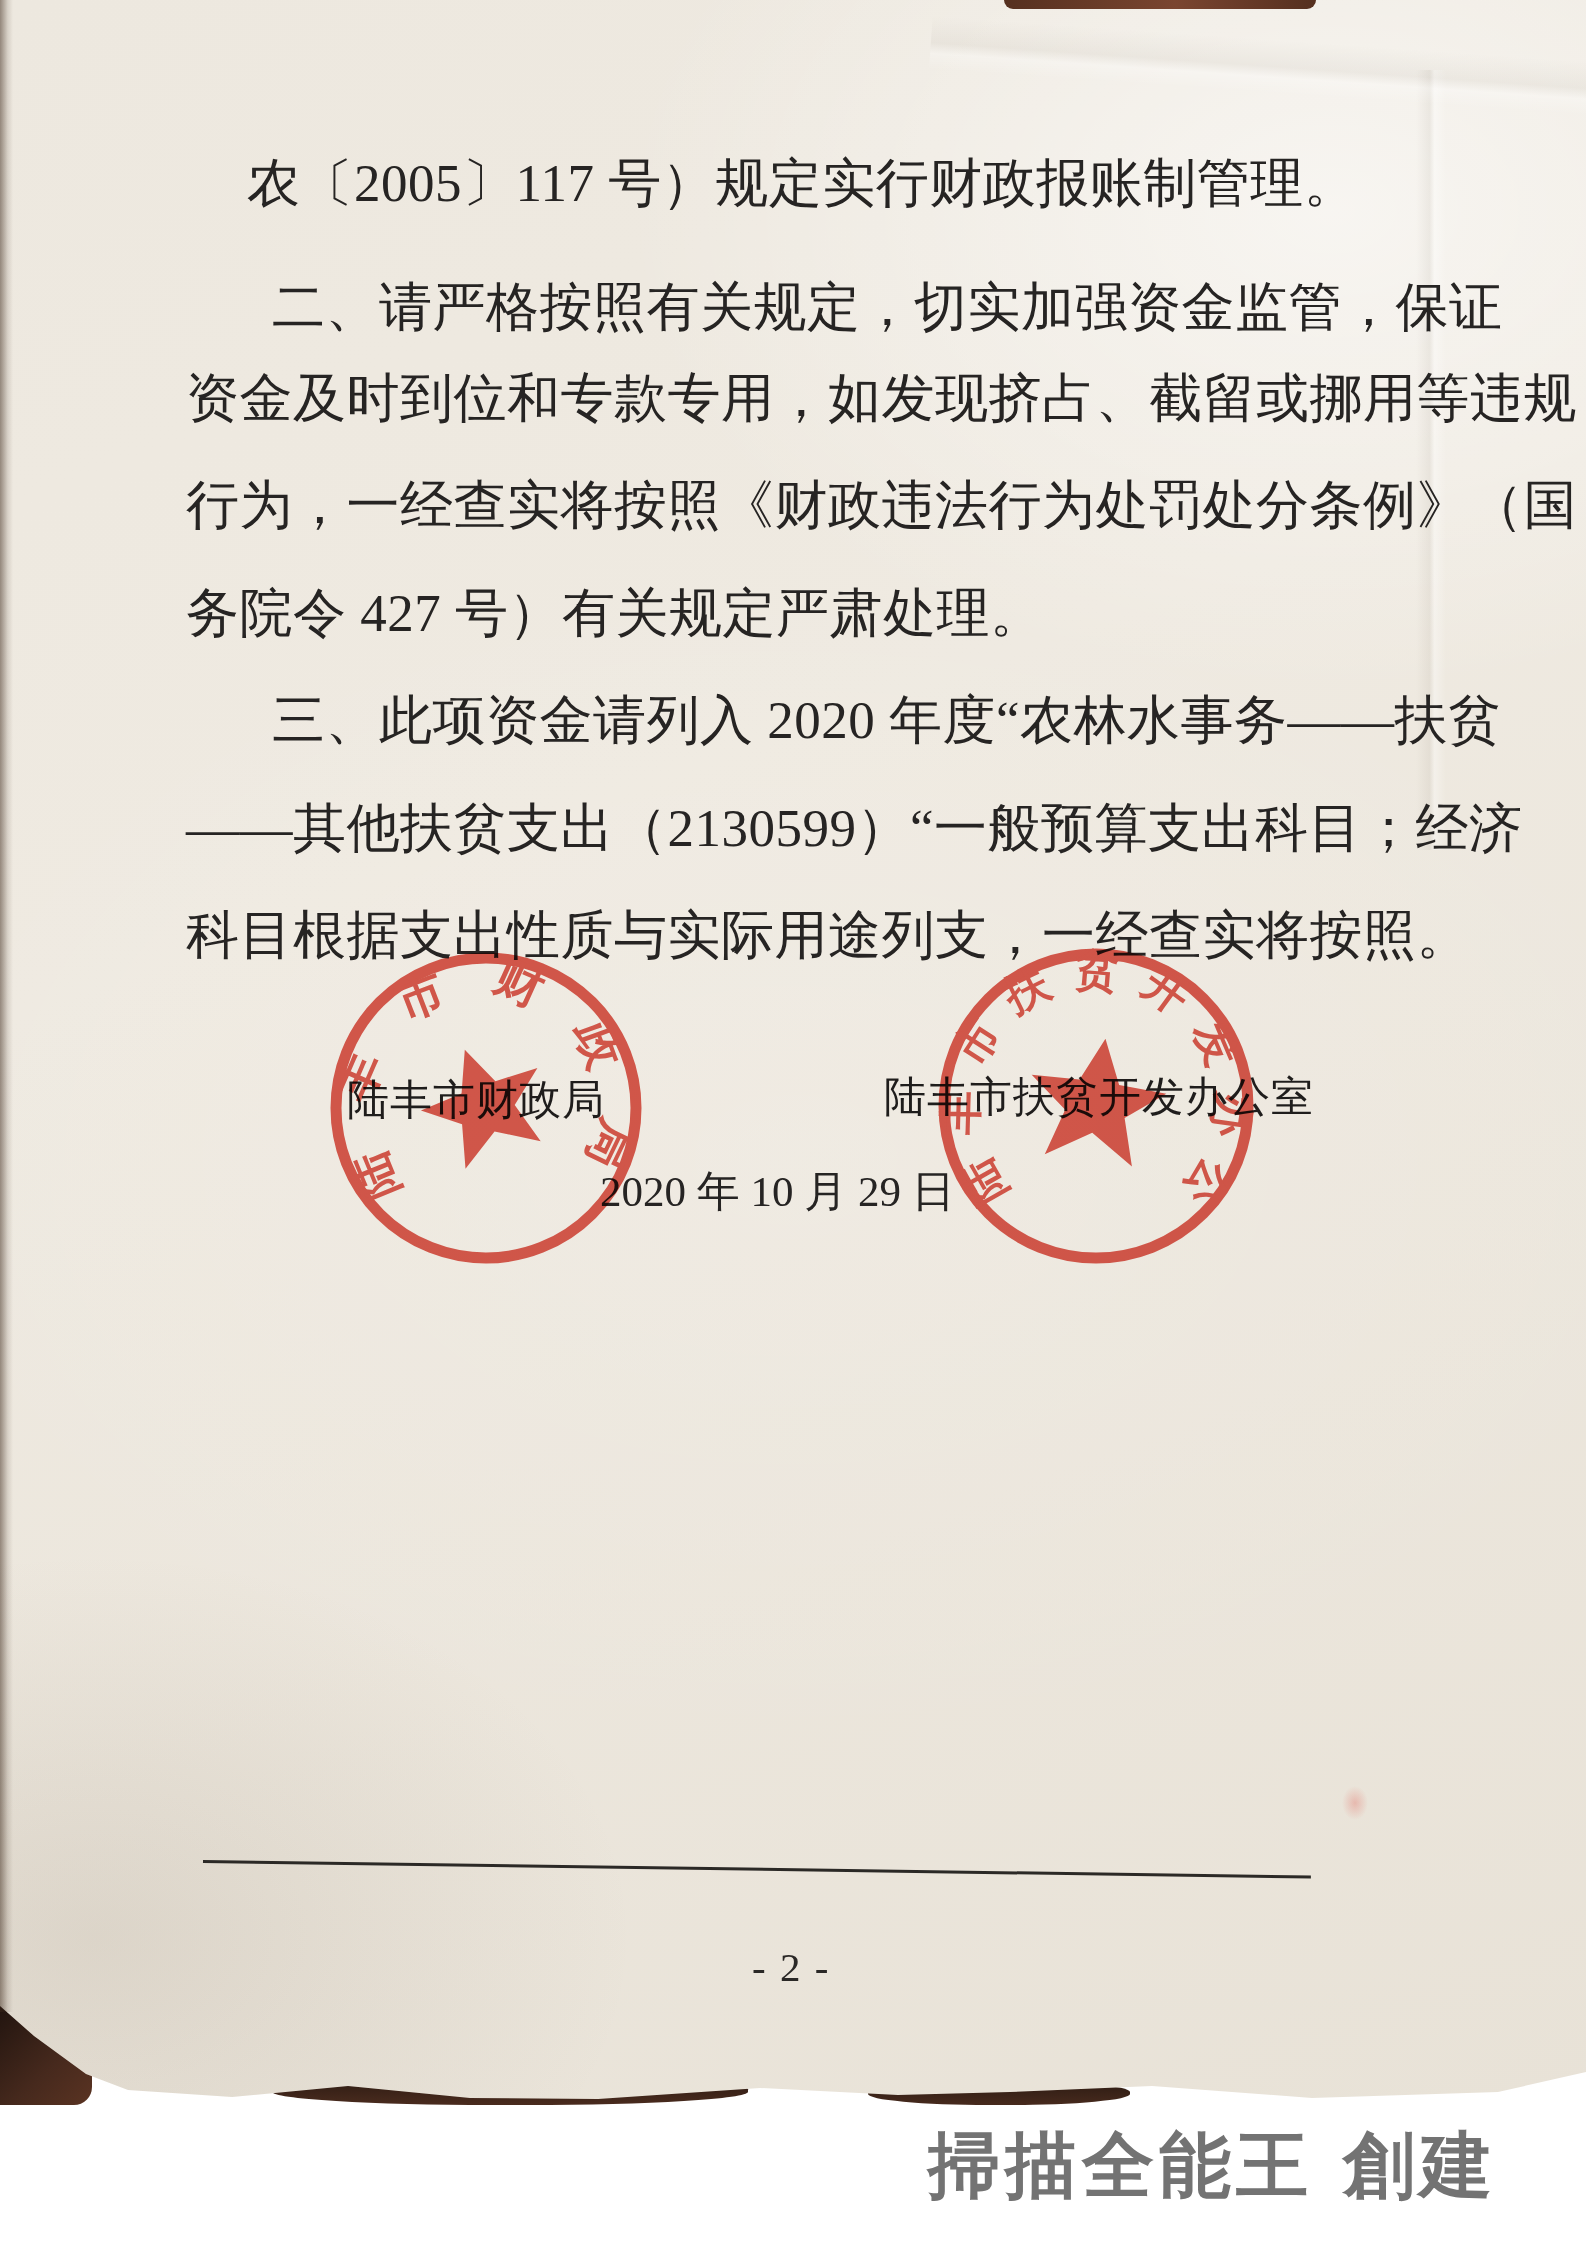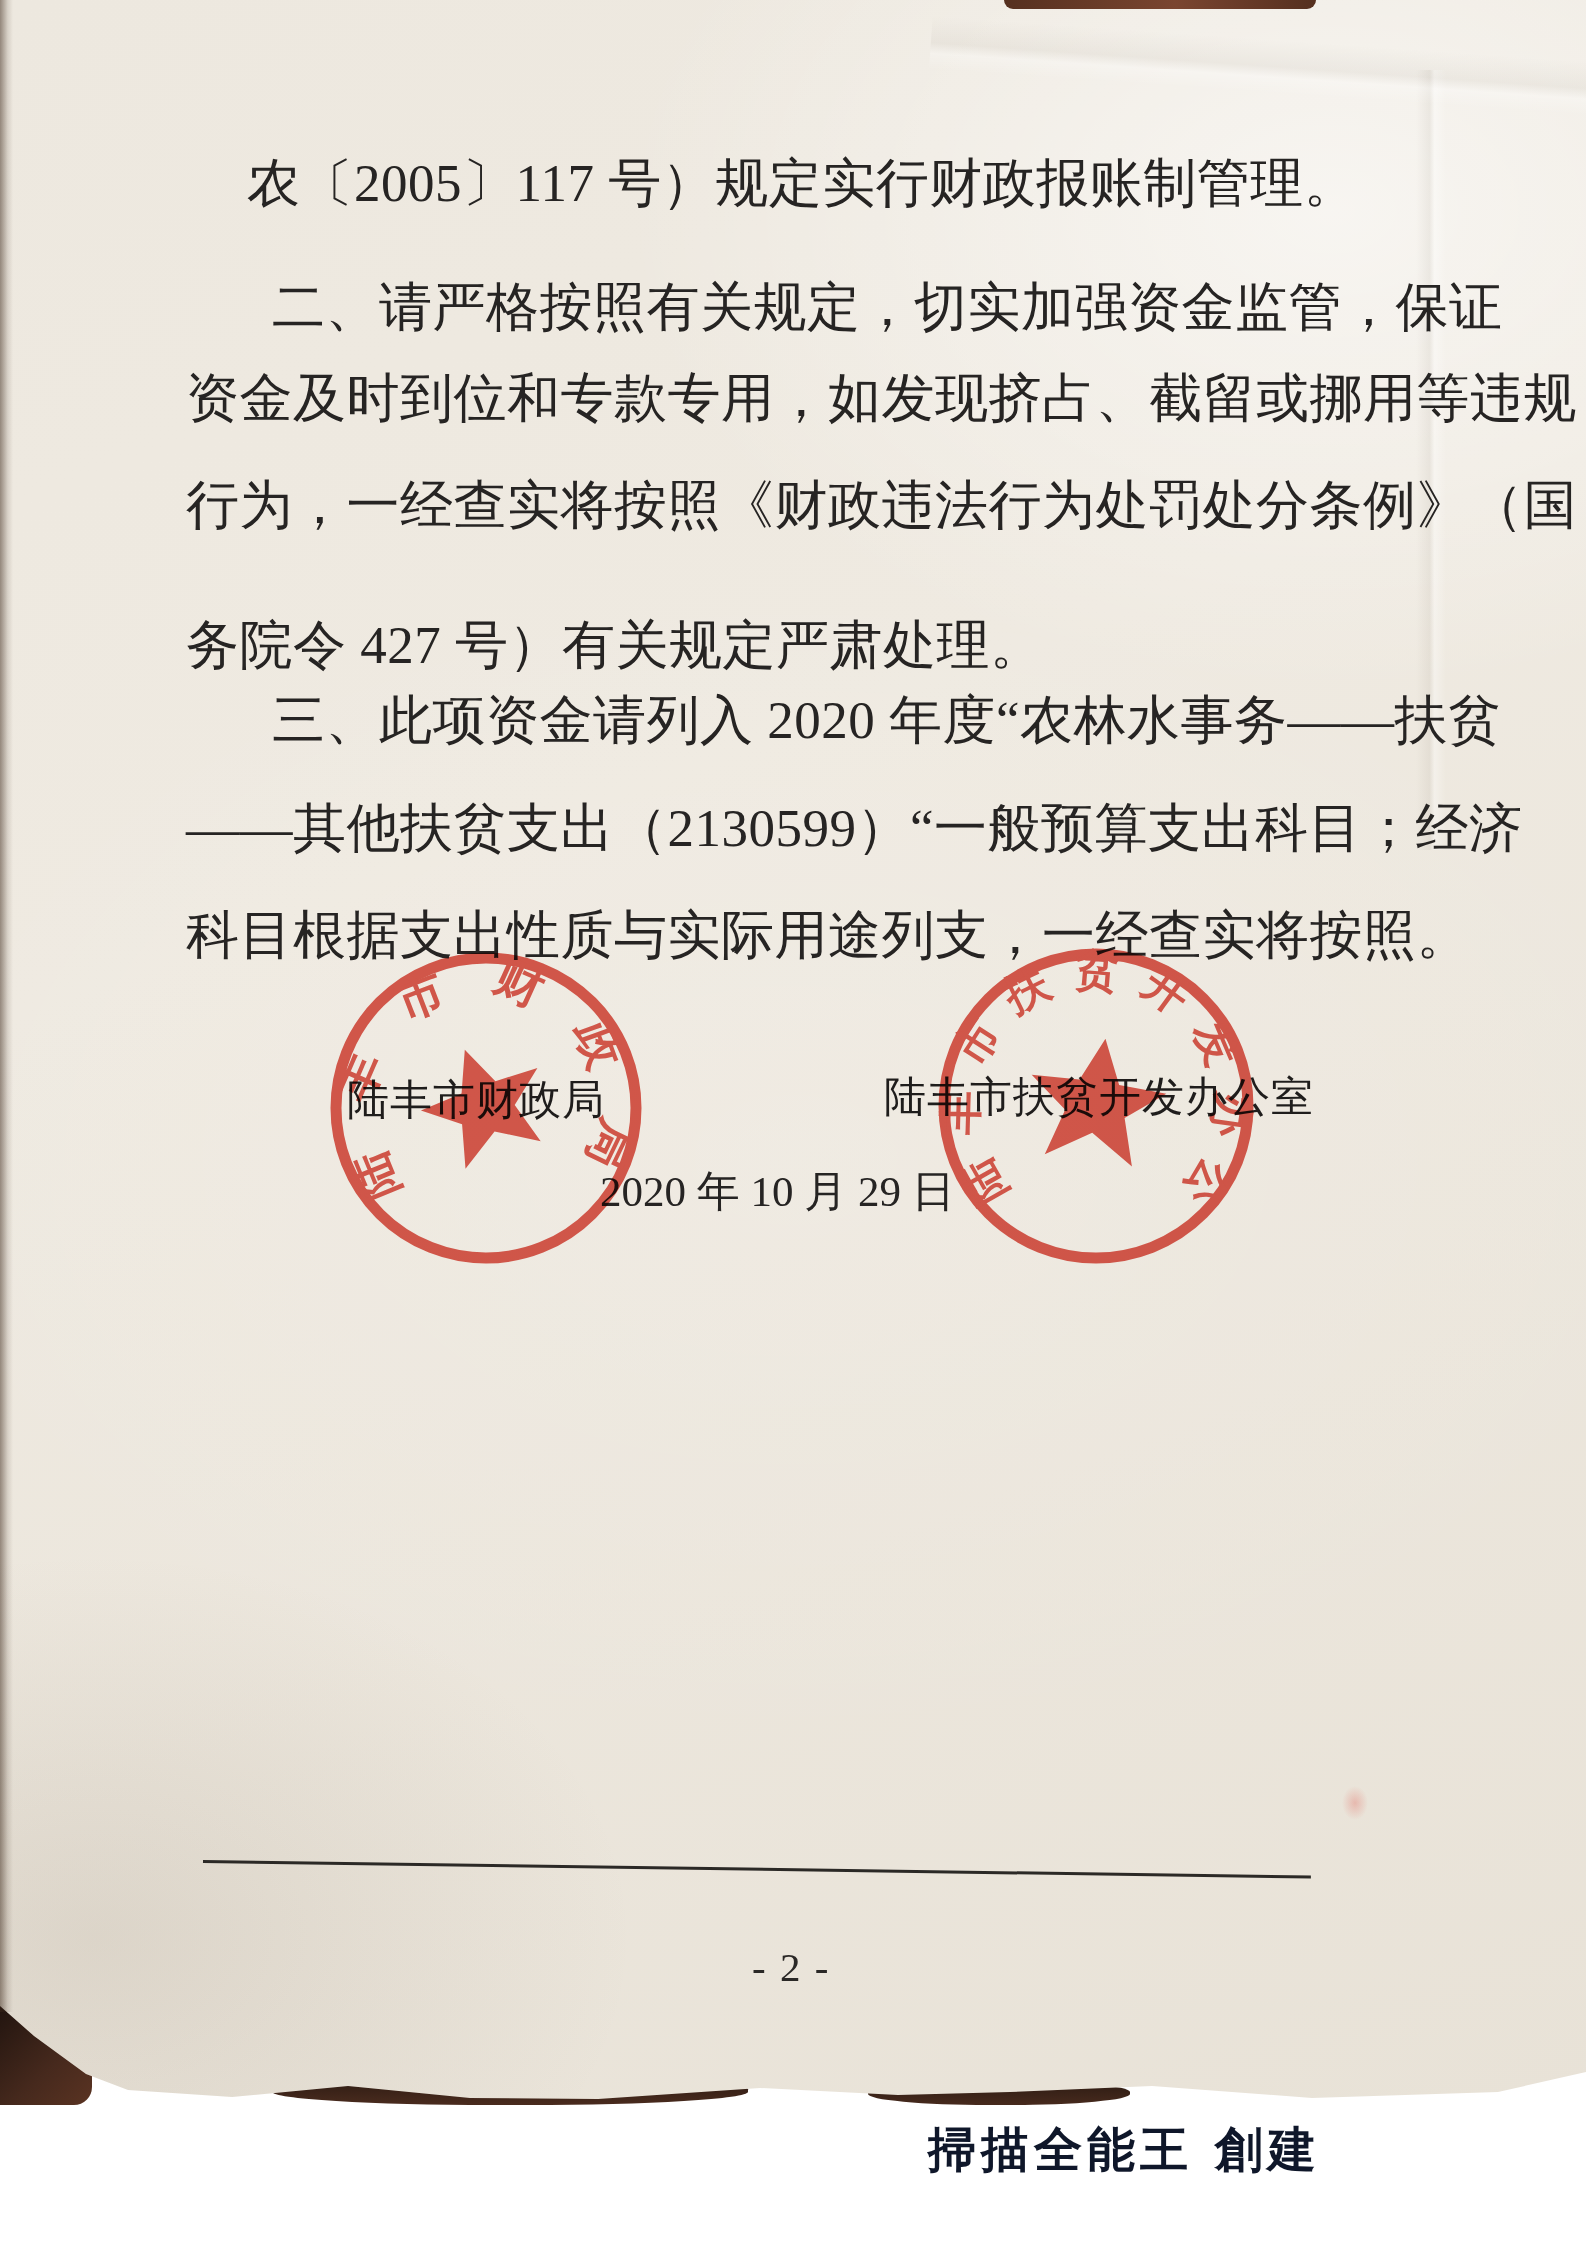--- a/index.html
+++ b/index.html
@@ -40,43 +40,43 @@
     background:linear-gradient(90deg,rgba(0,0,0,0) 0%,rgba(95,82,62,0.07) 45%,rgba(255,255,255,0.35) 62%,rgba(0,0,0,0) 100%);}
   .crease-d{position:absolute;left:930px;top:40px;width:700px;height:54px;transform:rotate(4deg);
     background:linear-gradient(180deg,rgba(0,0,0,0) 0%,rgba(96,82,60,0.06) 50%,rgba(255,255,255,0.28) 70%,rgba(0,0,0,0) 100%);}
 
   
   .bline{position:absolute;font-size:53px;letter-spacing:0.5px;color:#262423;white-space:nowrap;}
   .l1{left:247px;top:148px;}
   .l2{left:272px;top:272px;}
   .l3{left:186px;top:363px;}
   .l4{left:186px;top:470px;}
-  .l5{left:186px;top:578px;margin-top:32px;}
+  .l5{left:186px;top:578px;}
   .l6{left:272px;top:685px;}
   .l7{left:186px;top:793px;}
   .l8{left:186px;top:900px;}
 
   .org{position:absolute;font-size:42px;color:#1f1d1c;white-space:nowrap;letter-spacing:1px;}
   .org-left{left:347px;top:1072px;}
   .org-right{left:884px;top:1069px;}
   .dateline{position:absolute;left:600px;top:1163px;font-size:43px;color:#262423;white-space:nowrap;}
 
   .ccline{position:absolute;left:205px;top:1799px;font-size:43px;color:#242220;white-space:nowrap;letter-spacing:1px;}
   .rule{position:absolute;left:203px;top:1860px;width:1108px;height:3px;background:#2b2926;
     transform:rotate(0.8deg);transform-origin:left top;}
   .pagenum{position:absolute;left:752px;top:1943px;font-size:41px;color:#2a2826;letter-spacing:2px;}
 
   
   .seal{position:absolute;mix-blend-mode:multiply;opacity:0.92;}
   .seal-left{left:306px;top:928px;}
   .seal-right{left:916px;top:926px;}
   .seal text{font-family:"Liberation Serif","DejaVu Serif",serif;font-weight:bold;}
 
-  .watermark{position:absolute;left:928px;top:2118px;font-size:48px;font-weight:700;
-    color:#0f172a;font-family:"DejaVu Sans","Liberation Sans",sans-serif;letter-spacing:5px;white-space:nowrap;}
+  .watermark{position:absolute;left:928px;top:2118px;font-size:72px;font-weight:700;
+    color:#737373;font-family:"DejaVu Sans","Liberation Sans",sans-serif;letter-spacing:5px;white-space:nowrap;}
 
   .smudge{position:absolute;left:1342px;top:1786px;width:26px;height:34px;border-radius:50%;
     background:radial-gradient(closest-side,rgba(225,105,95,0.35),rgba(225,105,95,0));}
 </style>
 </head>
 <body>
 
 <div class="stage">
 
   <div class="wood wood-corner"></div>

